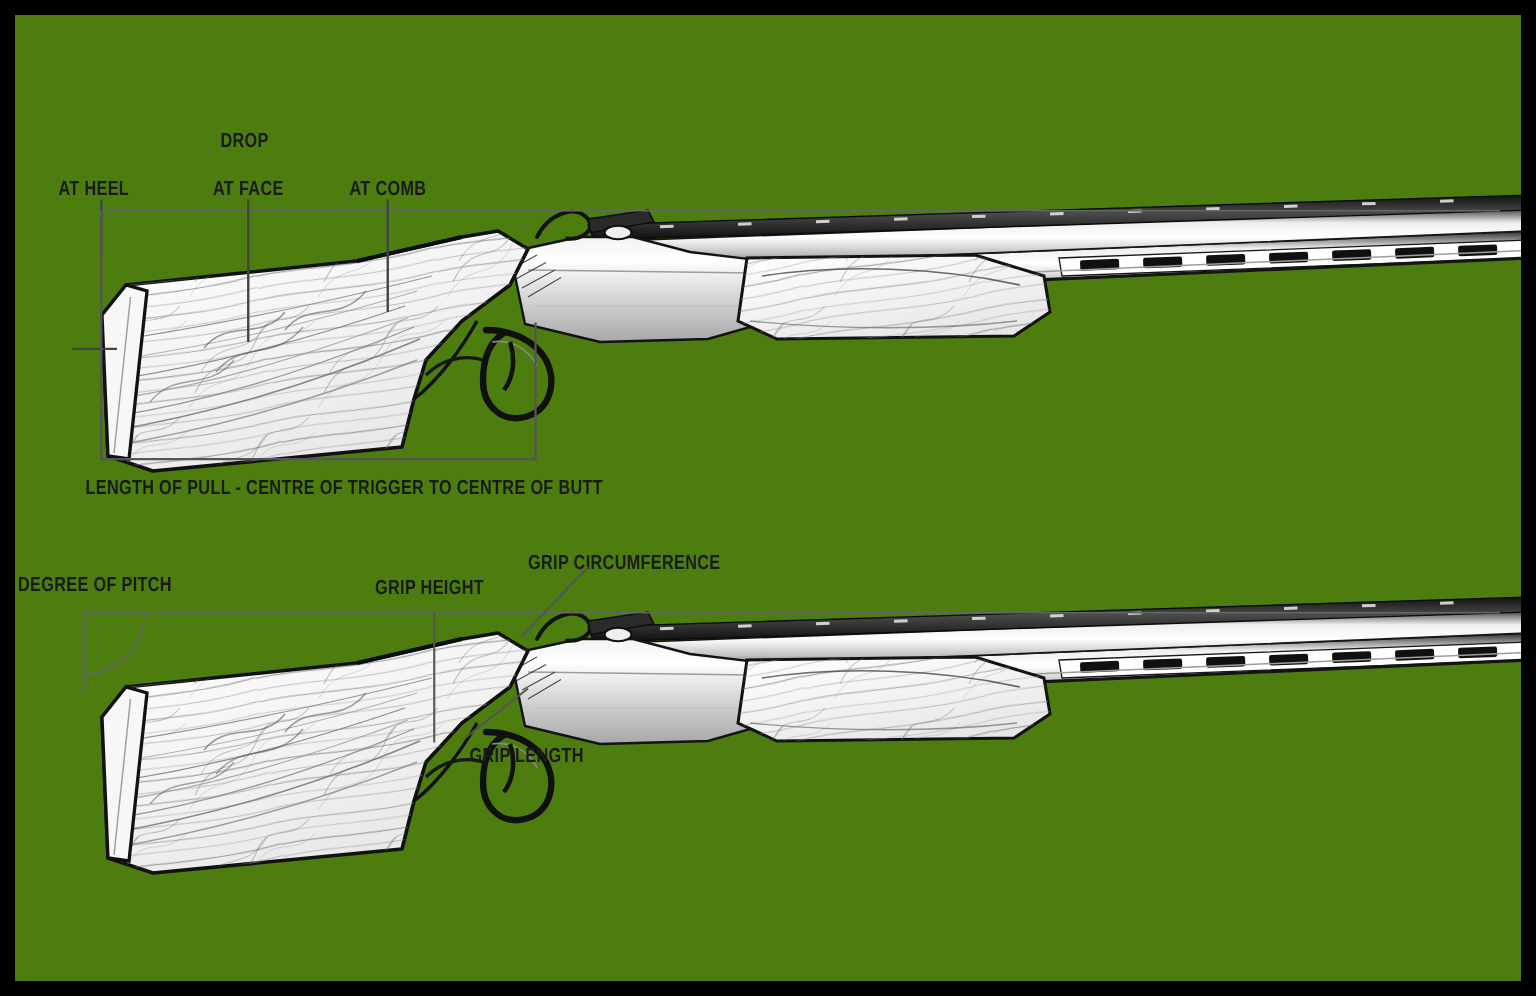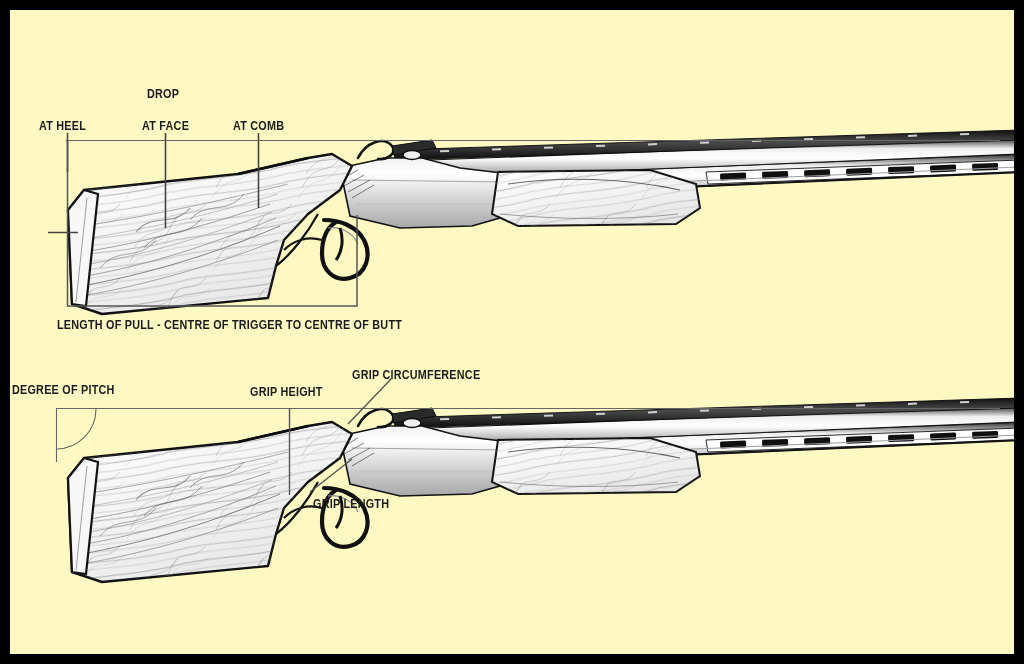--- a/index.html
+++ b/index.html
@@ -4,21 +4,21 @@
 <style>
   html, body {
     margin: 0;
     padding: 0;
     background: #ffffff;
   }
   #page {
     position: relative;
     width: 1024px;
     height: 664px;
-    background: #fef9c3;
+    background: #4d7c0f;
     overflow: hidden;
     font-family: "Liberation Sans", "DejaVu Sans", sans-serif;
   }
   #frame {
     position: absolute;
     left: 0; top: 0;
     width: 1024px;
     height: 664px;
     box-sizing: border-box;
     border: 10px solid #000000;

